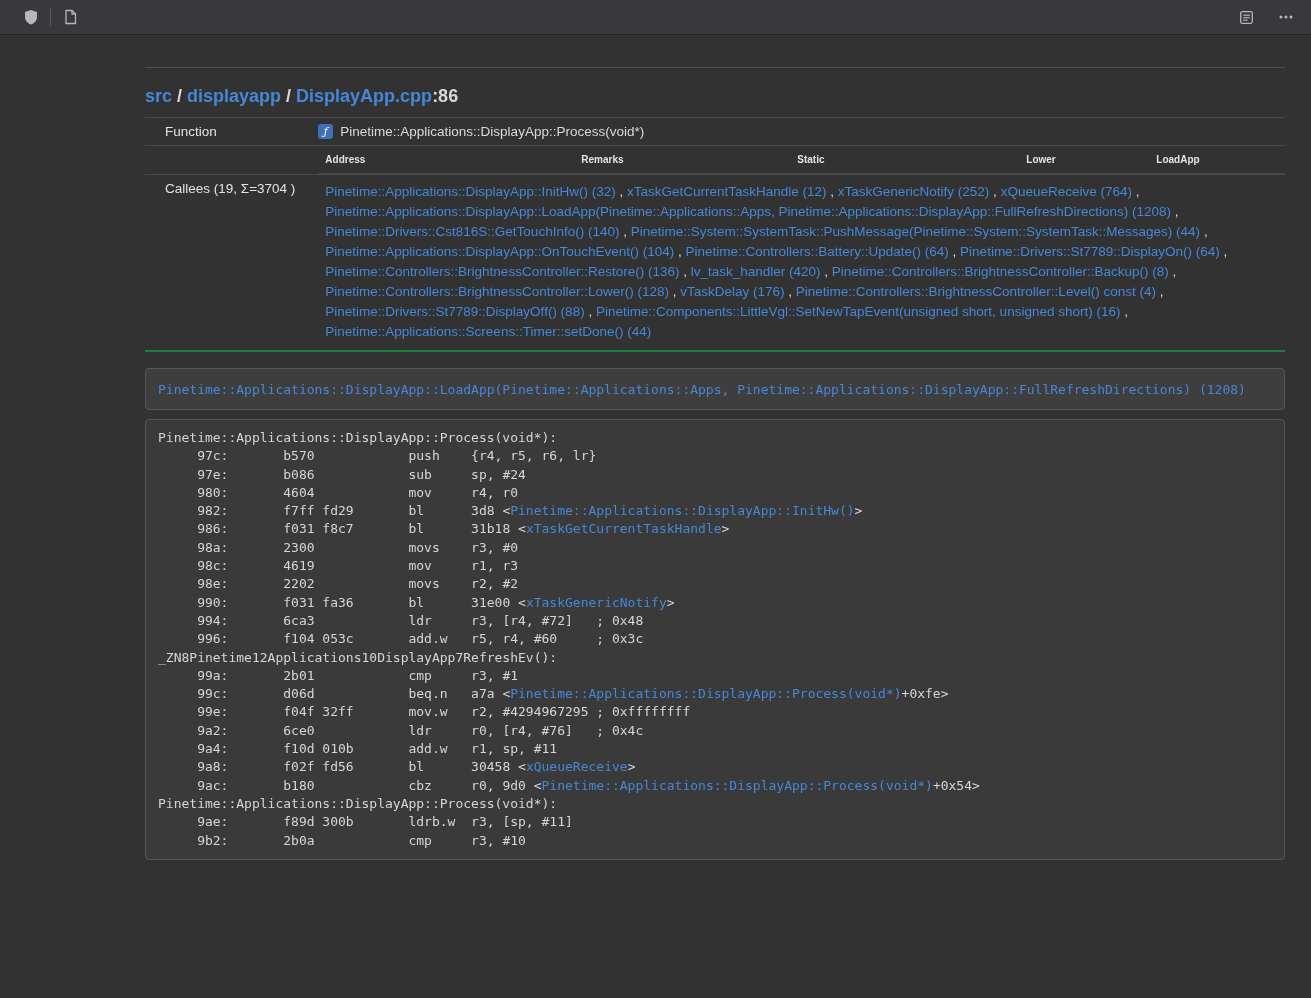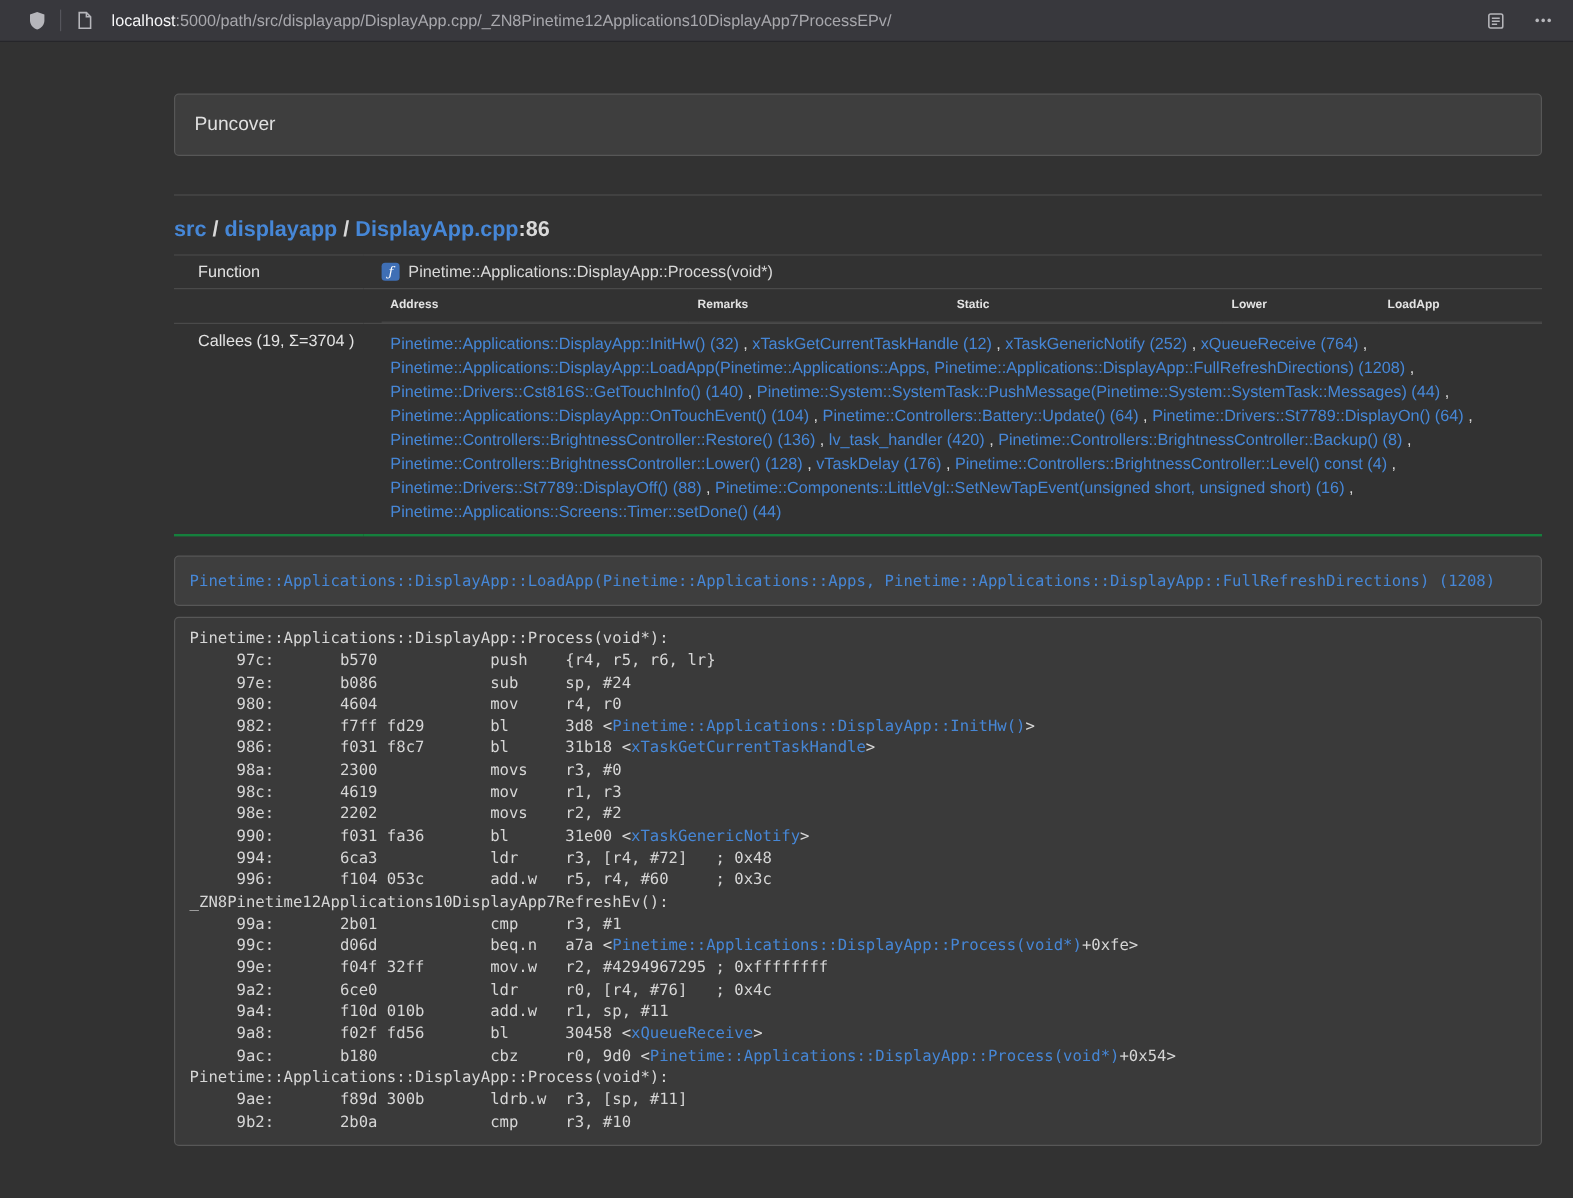--- a/index.html
+++ b/index.html
@@ -74,24 +74,20 @@
         <path fill="#b6b6bb" d="M8 1l6 2v5c0 3.7-2.7 6.4-6 7.5C4.7 14.4 2 11.7 2 8V3l6-2z"></path>
       </svg>
   </span>
   <span class="tb-divider"></span>
   <span class="chrome-icon">
     <svg width="15" height="16" viewBox="0 0 15 16">
         <path fill="none" stroke="#b6b6bb" stroke-width="1.3" d="M3 1.5h6l3.5 3.5v9.5h-9.5z"></path>
         <path fill="none" stroke="#b6b6bb" stroke-width="1.3" d="M9 1.5V5h3.5"></path>
       </svg>
   </span>
-  <div class="urlbar">
-    <span class="url-domain">localhost</span>
-      <span class="url-path">:5000/path/src/displayapp/DisplayApp.cpp/_ZN8Pinetime12Applications10DisplayApp7ProcessEPv/</span>
-  </div>
   <div class="chrome-right">
     <span class="chrome-icon">
       <svg width="15" height="15" viewBox="0 0 15 15">
           <rect x="1.7" y="1.7" width="11.6" height="11.6" rx="1.5" fill="none" stroke="#b6b6bb" stroke-width="1.3"></rect>
           <line x1="4.2" y1="5.2" x2="10.8" y2="5.2" stroke="#b6b6bb" stroke-width="1.2"></line>
           <line x1="4.2" y1="7.7" x2="10.8" y2="7.7" stroke="#b6b6bb" stroke-width="1.2"></line>
           <line x1="4.2" y1="10.2" x2="8.6" y2="10.2" stroke="#b6b6bb" stroke-width="1.2"></line>
         </svg>
     </span>
     <span class="chrome-icon">
@@ -99,23 +95,20 @@
           <circle cx="3" cy="8" r="1.5" fill="#b6b6bb"></circle>
           <circle cx="8" cy="8" r="1.5" fill="#b6b6bb"></circle>
           <circle cx="13" cy="8" r="1.5" fill="#b6b6bb"></circle>
         </svg>
     </span>
   </div>
 </div>
 
 <div class="container">
 
-  <div class="panel heading-panel">
-    <span>Puncover</span>
-  </div>
 
   <hr class="rule">
 
   <div class="breadcrumb">
     <span><a href="#">src</a> / <a href="#">displayapp</a> / <a href="#">DisplayApp.cpp</a></span><span>:86</span>
   </div>
 
   <table class="outer">
     <tbody>
       <tr>

